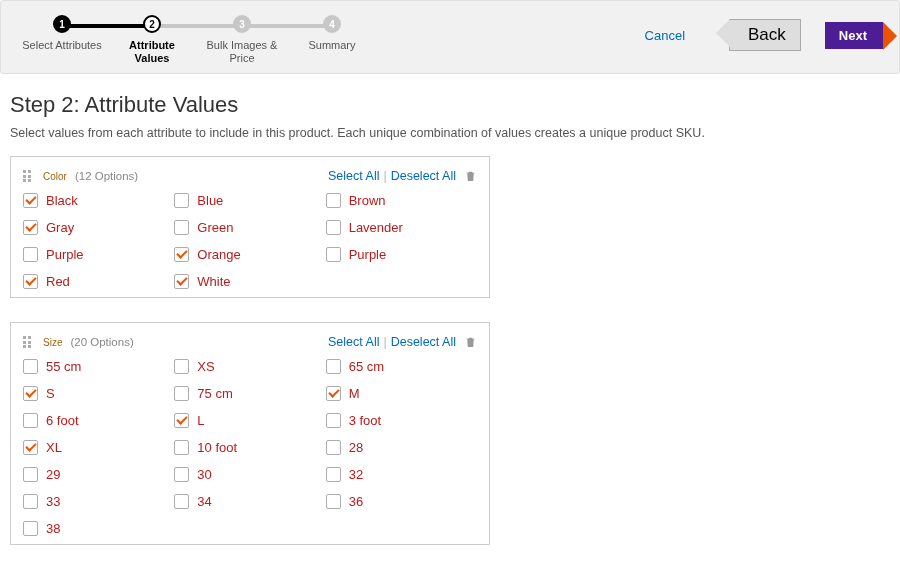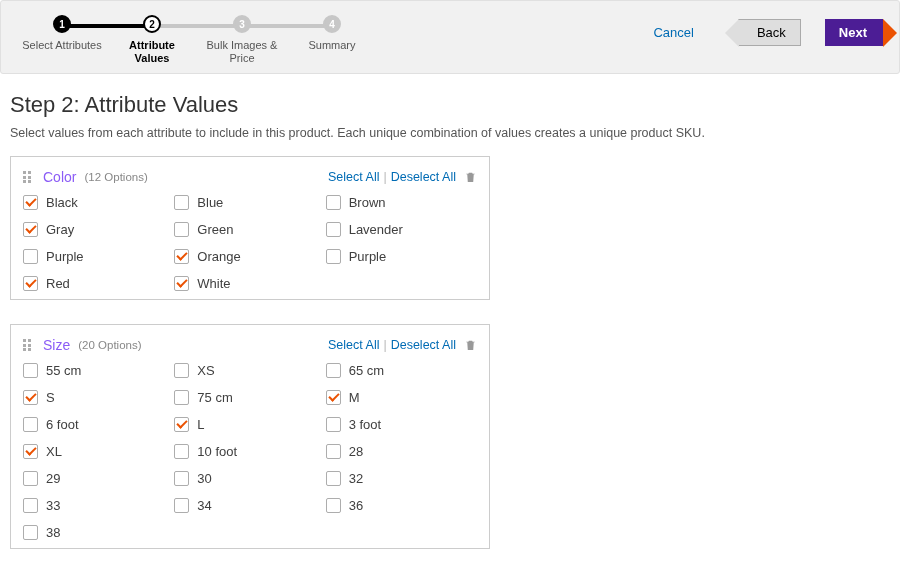--- a/index.html
+++ b/index.html
@@ -10,43 +10,43 @@
 .step-circle { width: 18px; height: 18px; border-radius: 50%; border: 2px solid #c7c7c7; background: #c7c7c7; color: #fff; font-size: 10px; font-weight: bold; display: flex; align-items: center; justify-content: center; margin-bottom: 6px; z-index: 2; position: relative; }
 .step.done .step-circle { border-color: #000; background: #000; color: #fff; }
 .step.active .step-circle { border-color: #000; background: #fff; color: #000; }
 .step-bar { position: absolute; top: 9px; left: 50%; width: 90px; height: 4px; background: #c7c7c7; z-index: 1; }
 .step.done .step-bar { background: #000; }
 .step:last-child .step-bar { display: none; }
 .step-label { font-size: 11px; text-align: center; color: #555; line-height: 1.2; max-width: 80px; }
 .step.active .step-label { font-weight: bold; color: #000; text-align: center; }
 .actions { display: flex; align-items: center; gap: 24px; margin-top: 4px; }
 .link-cancel { color: #006bb4; font-size: 13px; cursor: pointer; margin-right: 6px; }
-.btn-back { position: relative; background: #dedede; border: 1px solid #aaa; padding: 5px 14px 5px 18px; font-size: 13px; cursor: pointer; margin-left: 14px; }
+.btn-back { position: relative; background: #dedede; border: 1px solid #aaa; padding: 5px 14px 5px 18px; font-size: 17px; cursor: pointer; margin-left: 14px; }
 .btn-back::before { content: ''; position: absolute; left: -14px; top: -1px; width: 0; height: 0; border-top: 14px solid transparent; border-bottom: 14px solid transparent; border-right: 14px solid #dedede; }
 .btn-next { position: relative; background: #4c1d95; color: #fff; border: none; padding: 6px 16px 6px 14px; font-size: 13px; font-weight: bold; cursor: pointer; }
 .btn-next::after { content: ''; position: absolute; right: -14px; top: 0; width: 0; height: 0; border-top: 14px solid transparent; border-bottom: 14px solid transparent; border-left: 14px solid #eb5202; }
 .main { padding: 18px 4px 0 10px; }
 .h1 { font-size: 22px; color: #333; font-weight: 400; margin-bottom: 8px; }
 .sub { font-size: 12.5px; color: #555; margin-bottom: 16px; }
 .panel { border: 1px solid #ccc; width: 480px; padding: 12px 12px 8px 12px; margin-bottom: 24px; }
 .panel-head { display: flex; align-items: center; margin-bottom: 10px; }
 .drag-icon { width: 12px; display: inline-flex; flex-direction: column; gap: 1.5px; margin-right: 8px; cursor: grab; }
 .drag-icon span { display: flex; gap: 1.5px; }
 .drag-icon i { width: 3px; height: 3px; background: #adadad; display: block; }
-.attr-name { font-size: 14px; color: #8b5cf6; margin-right: 8px; }
+.attr-name { font-size: 10px; color: #a16207; margin-right: 8px; }
 .attr-count { font-size: 11.5px; color: #888; }
 .panel-links { margin-left: auto; display: flex; align-items: center; font-size: 12.5px; }
 .panel-links a { color: #006bb4; cursor: pointer; text-decoration: none; }
 .panel-links .sep { color: #bbb; margin: 0 4px; }
 .trash { width: 13px; height: 14px; margin-left: 8px; cursor: pointer; fill: #999; }
 .opts { display: grid; grid-template-columns: 1fr 1fr 1fr; row-gap: 12px; }
 .opt { display: flex; align-items: center; }
 .chk { width: 15px; height: 15px; border: 1px solid #adadad; border-radius: 2px; margin-right: 8px; background: #fff; position: relative; cursor: pointer; flex-shrink: 0; }
 .chk.checked::after { content: ''; position: absolute; left: 4px; top: 0px; width: 4px; height: 8px; border: solid #eb5202; border-width: 0 2px 2px 0; transform: rotate(45deg); }
-.opt-label { font-size: 13px; color: #404040; }
+.opt-label { font-size: 13px; color: #b91c1c; }
 </style>
 </head>
 <body>
 
 <div class="topbar">
   <div class="steps">
       <div class="step done">
         <div class="step-bar"></div>
         <div class="step-circle">1</div>
         <div class="step-label">Select Attributes</div>

